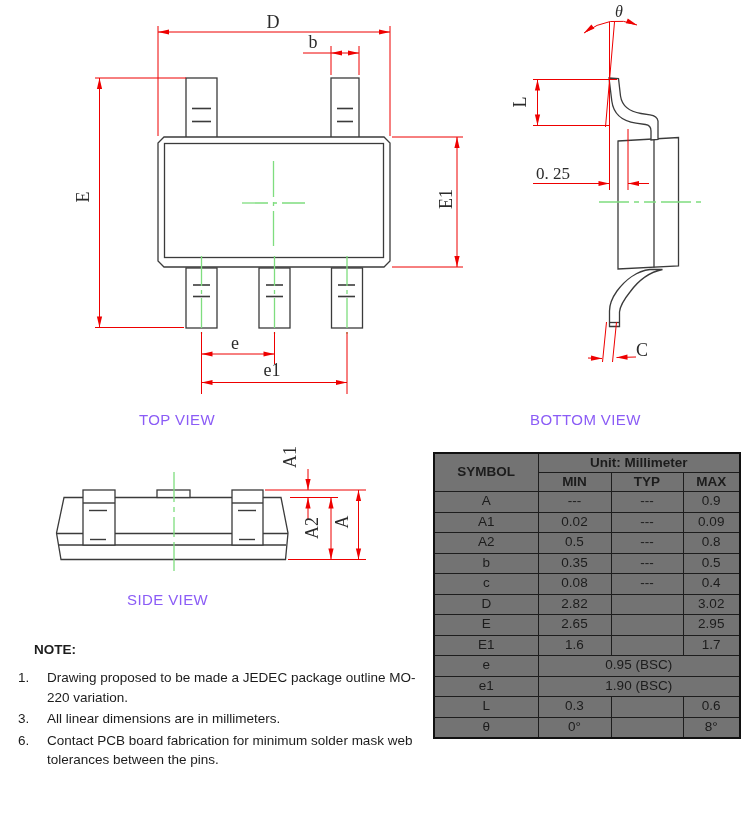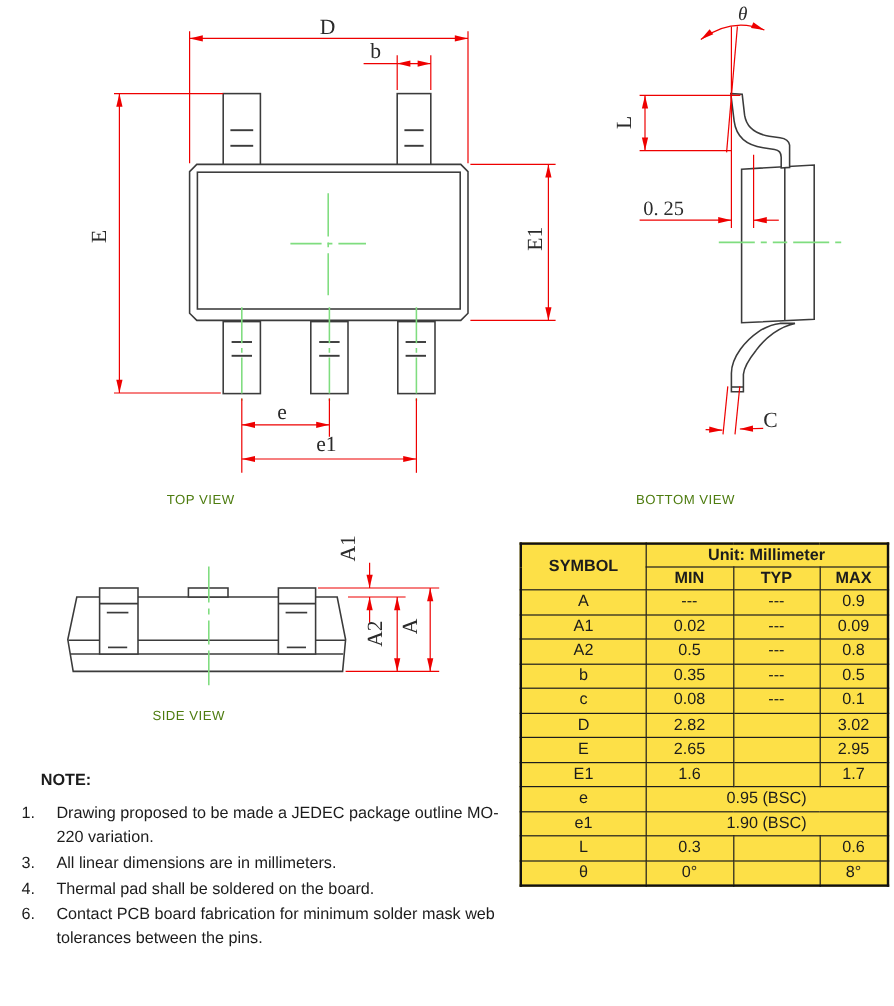--- a/index.html
+++ b/index.html
@@ -2,25 +2,25 @@
 <html><head>
 <meta charset="utf-8">
 <style>
   html,body{margin:0;padding:0;background:#ffffff;}
   .canvas{position:relative;width:745px;height:838px;background:#fff;overflow:hidden;
           font-family:"Liberation Sans",sans-serif;color:#1c1c1c;}
   .drawing{position:absolute;left:0;top:0;width:745px;height:838px;}
   .dimlab{font-family:"Liberation Serif",serif;font-size:18px;fill:#2b2b2b;}
   .dimlab.small{font-size:17px;}
   .dimlab.theta{font-style:italic;font-size:16px;}
-  .view-title{position:absolute;font-size:11px;letter-spacing:0.4px;color:#4d7c0f;white-space:nowrap;}
+  .view-title{position:absolute;font-size:15px;letter-spacing:0.4px;color:#8b5cf6;white-space:nowrap;}
 
   
   .dim-table{position:absolute;left:433px;top:452px;width:306px;border-collapse:collapse;
-             table-layout:fixed;background:#fde047;}
+             table-layout:fixed;background:#737373;}
   .dim-table th,.dim-table td{border:1px solid #1d1d1d;text-align:center;vertical-align:middle;
              padding:0;font-size:13.5px;height:19.5px;line-height:1.1;}
   .dim-table{border:2px solid #111;}
   .dim-table th{font-weight:bold;height:18px;}
   .dim-table td{font-weight:normal;}
 
   
   .notes{position:absolute;left:18px;top:642px;width:414px;}
   .notes-heading{font-size:13.5px;font-weight:bold;margin-bottom:11px;margin-left:16px;}
   .note-item{margin-bottom:2px;font-size:13.5px;line-height:19.5px;}
@@ -222,21 +222,21 @@
         <tr>
           <td>b</td>
           <td>0.35</td>
           <td>---</td>
           <td>0.5</td>
         </tr>
         <tr>
           <td>c</td>
           <td>0.08</td>
           <td>---</td>
-          <td>0.1</td>
+          <td>0.4</td>
         </tr>
         <tr>
           <td>D</td>
           <td>2.82</td>
           <td></td>
           <td>3.02</td>
         </tr>
         <tr>
           <td>E</td>
           <td>2.65</td>
@@ -270,18 +270,17 @@
           <td>8°</td>
         </tr>
       </tbody>
   </table>
 
   <div class="notes">
     <div class="notes-heading">NOTE:</div>
     <div>
         <div class="note-item"><span class="note-num">1.</span><span class="note-text">Drawing proposed to be made a JEDEC package outline MO-220 variation.</span></div>
         <div class="note-item"><span class="note-num">3.</span><span class="note-text">All linear dimensions are in millimeters.</span></div>
-        <div class="note-item"><span class="note-num">4.</span><span class="note-text">Thermal pad shall be soldered on the board.</span></div>
         <div class="note-item"><span class="note-num">6.</span><span class="note-text">Contact PCB board fabrication for minimum solder mask web tolerances between the pins.</span></div>
       </div>
   </div>
 
 </div>
 
 </body></html>

